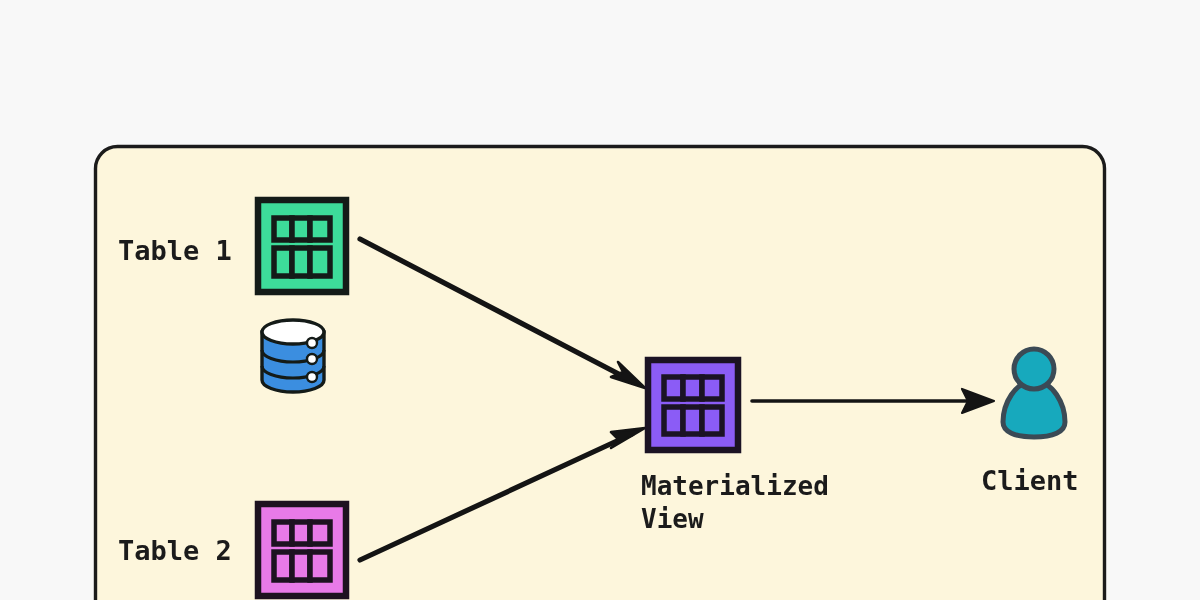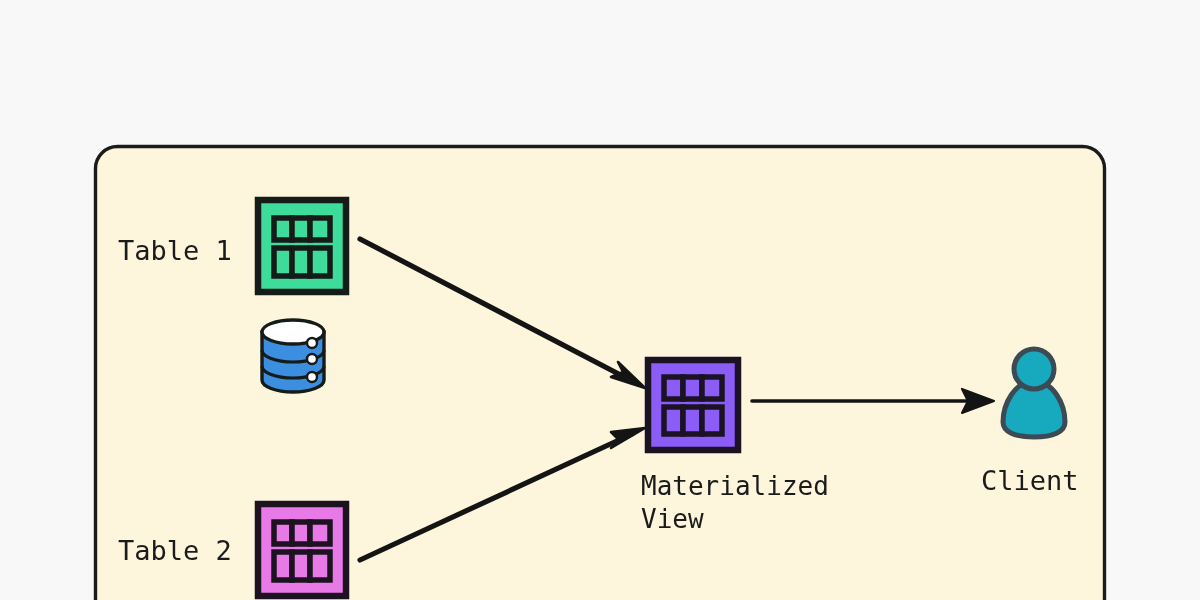--- a/index.html
+++ b/index.html
@@ -11,20 +11,21 @@
     width: 1200px;
     height: 600px;
     overflow: hidden;
     font-family: "DejaVu Sans Mono", "Liberation Mono", monospace;
   }
   #stage {
     position: relative;
     width: 1200px;
     height: 444px;
     background: #f8f8f8;
+    font-weight: bold;
   }
   #diagram-svg {
     position: absolute;
     top: 0;
     left: 0;
     width: 1200px;
     height: 600px;
     display: block;
   }
   .diagram-label {

